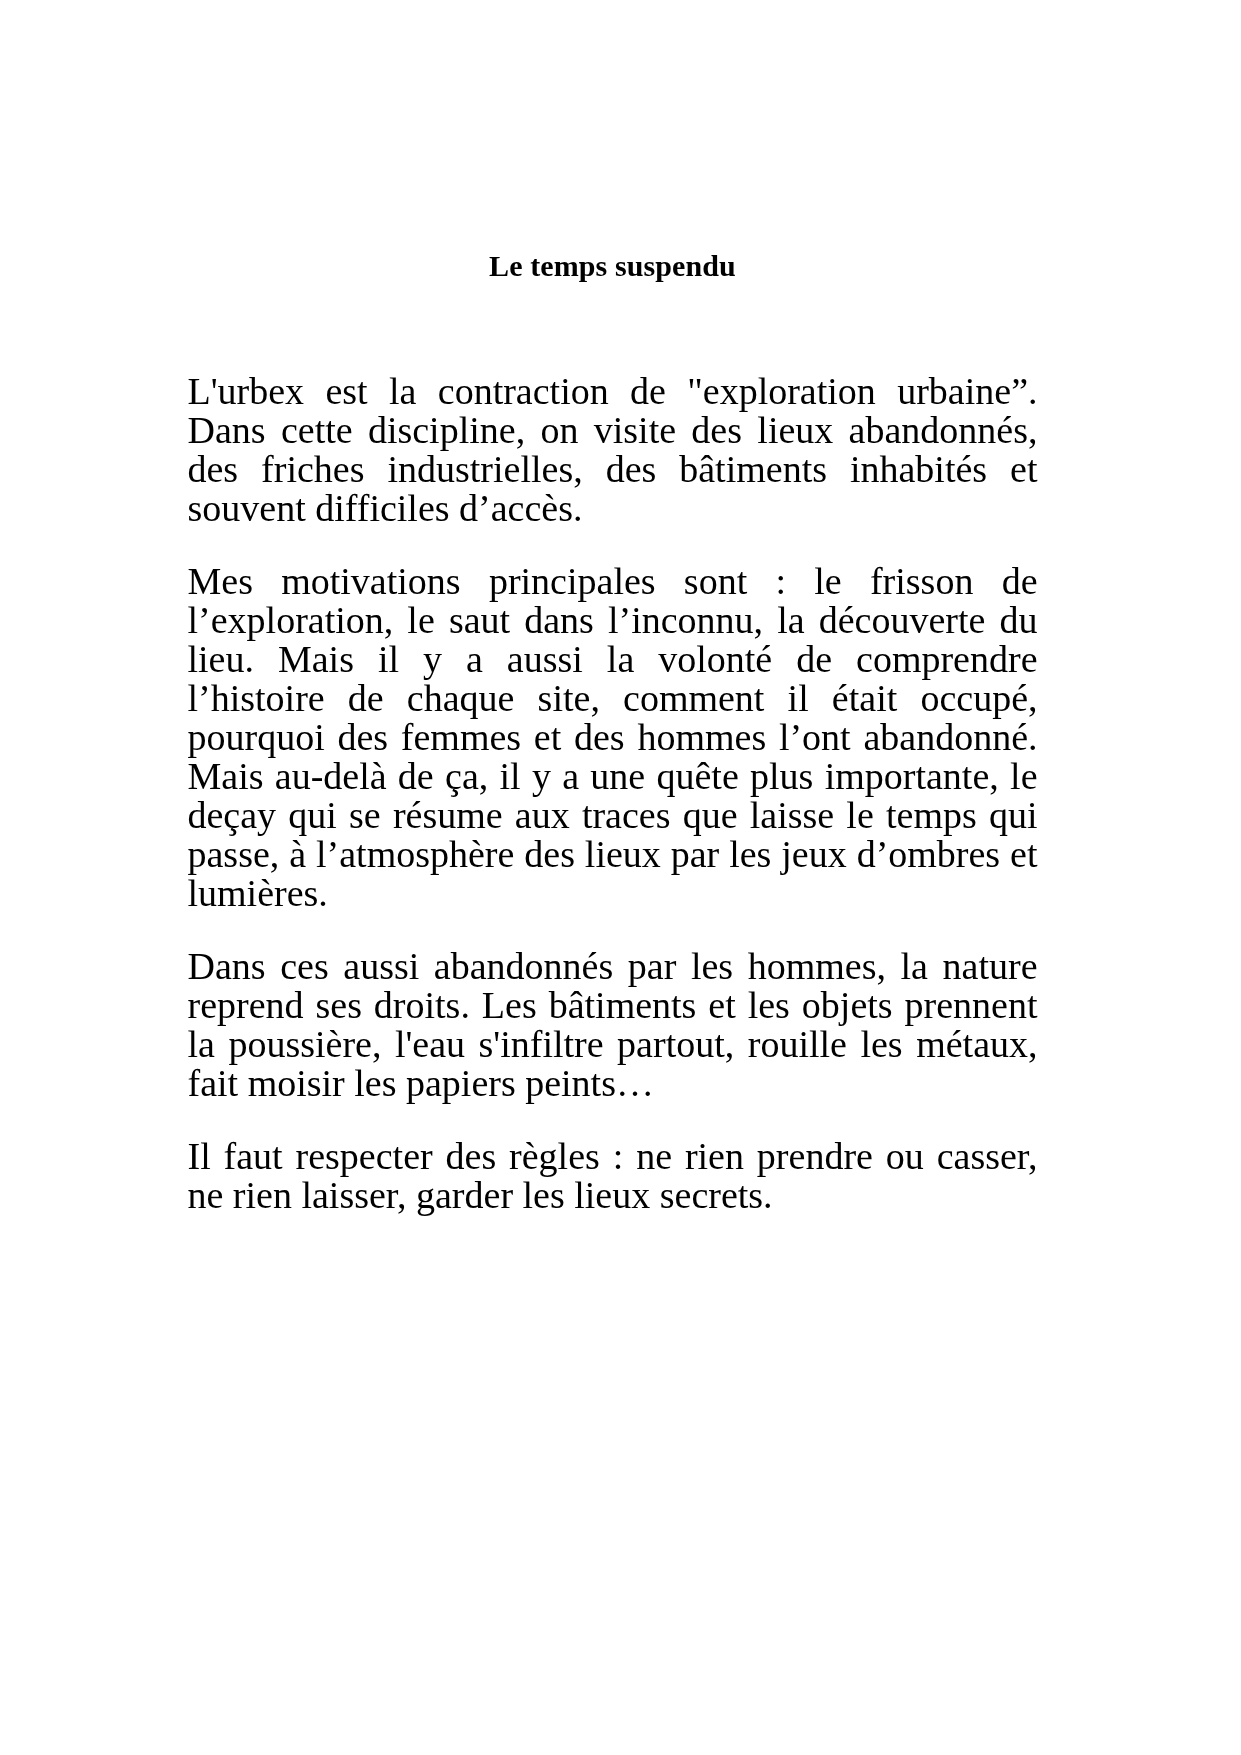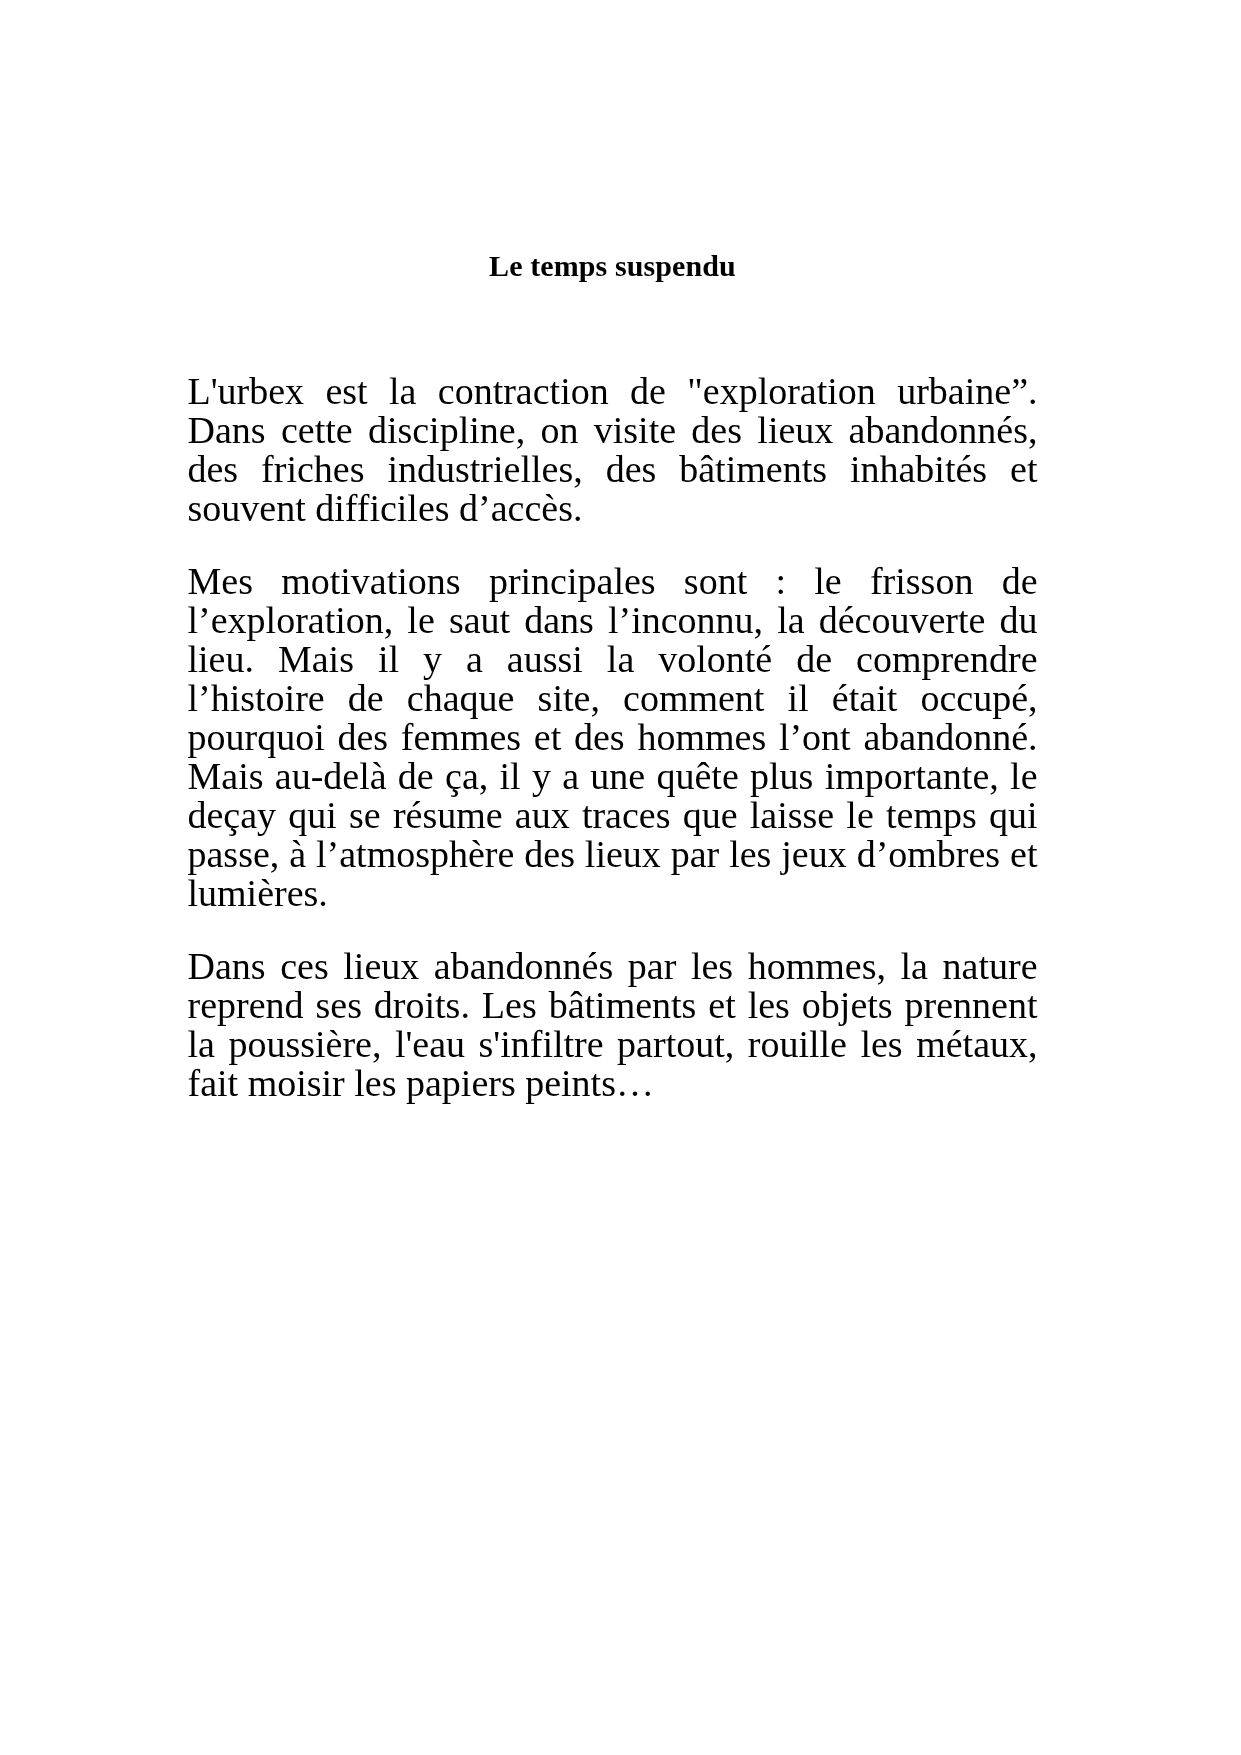--- a/index.html
+++ b/index.html
@@ -60,18 +60,19 @@
 <div class="page">
   <div class="content">
 
     <h1 class="doc-title">Le temps suspendu</h1>
 
     <div class="body-block">
       <p class="para">L'urbex est la contraction de "exploration urbaine”. Dans cette discipline, on visite des lieux abandonnés, des friches industrielles, des bâtiments inhabités et souvent difficiles d’accès.</p>
 
       <p class="para">Mes motivations principales sont : le frisson de l’exploration, le saut dans l’inconnu, la découverte du lieu. Mais il y a aussi la volonté de comprendre l’histoire de chaque site, comment il était occupé, pourquoi des femmes et des hommes l’ont abandonné. Mais au-delà de ça, il y a une quête plus importante, le deçay qui se résume aux traces que laisse le temps qui passe, à l’atmosphère des lieux par les jeux d’ombres et lumières.</p>
 
-      <p class="para">Dans ces lieux abandonnés par les hommes, la nature reprend ses droits. Les bâtiments et les objets prennent la poussière, l'eau s'infiltre partout, rouille les métaux, fait moisir les papiers peints…</p>
+      <p class="para">Dans ces aussi abandonnés par les hommes, la nature reprend ses droits. Les bâtiments et les objets prennent la poussière, l'eau s'infiltre partout, rouille les métaux, fait moisir les papiers peints…</p>
 
+      <p class="para">Il faut respecter des règles : ne rien prendre ou casser, ne rien laisser, garder les lieux secrets.</p>
     </div>
 
   </div>
 </div>
 
 </body></html>

